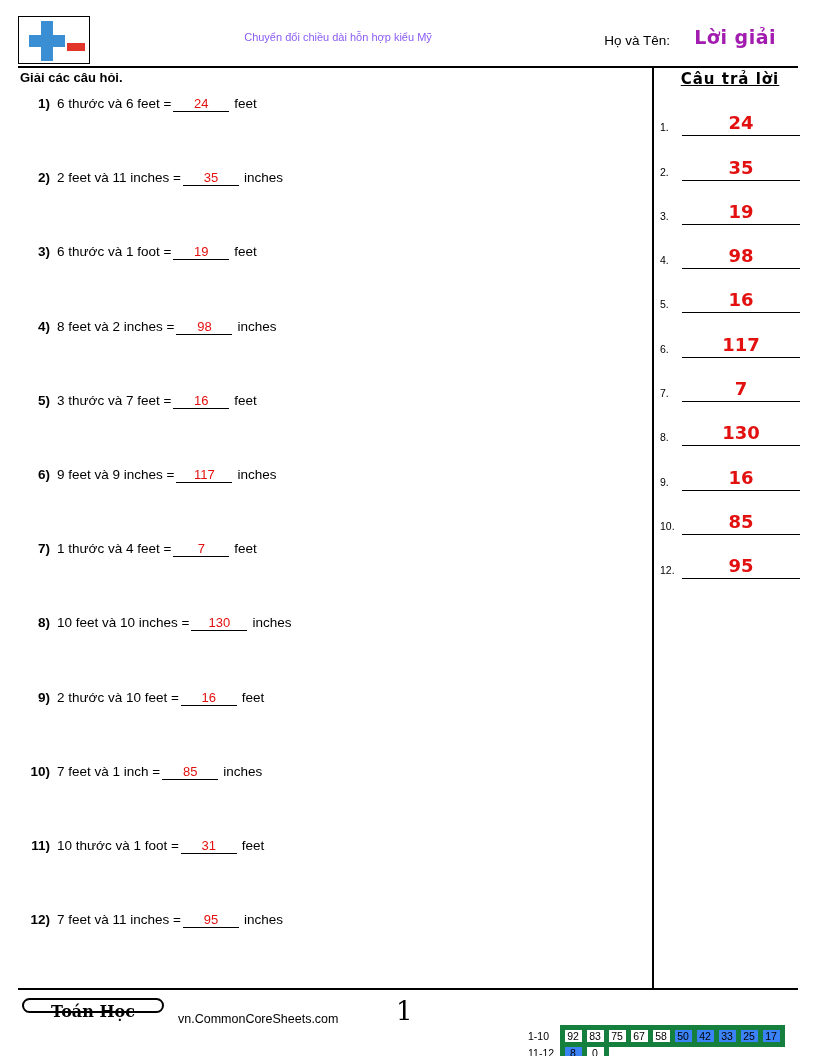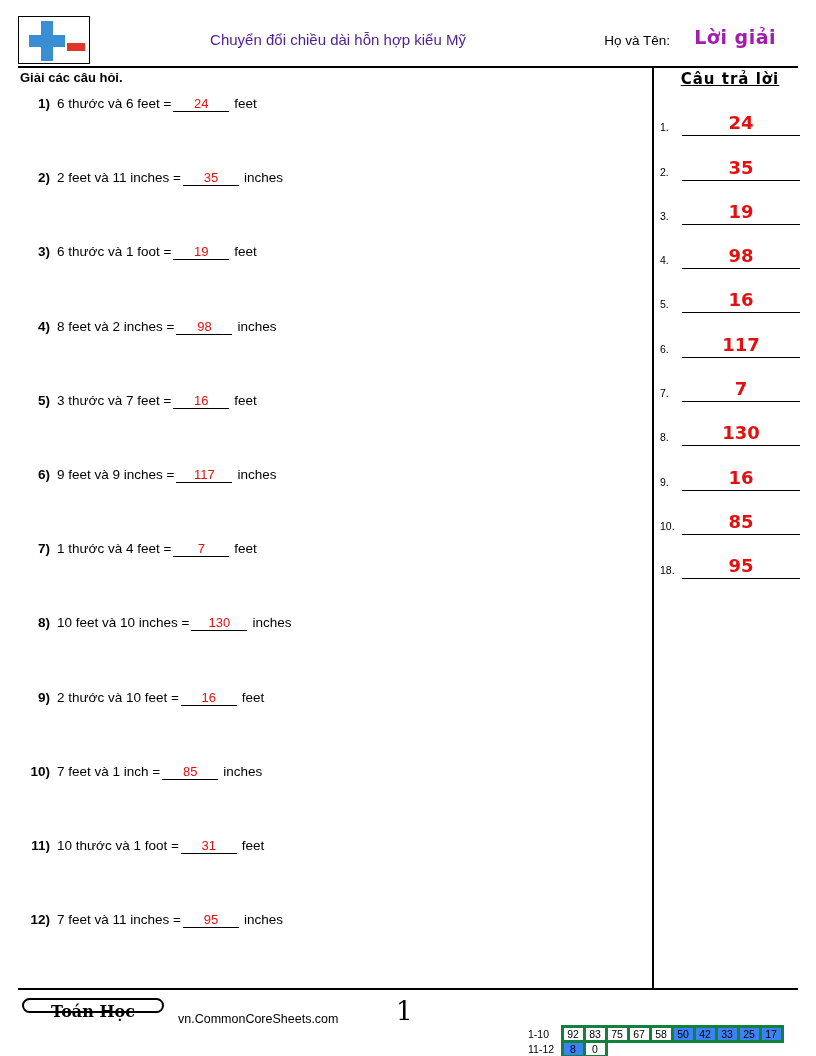--- a/index.html
+++ b/index.html
@@ -54,22 +54,22 @@
     position: absolute;
     left: 48px; top: 26px;
     width: 18px; height: 8px;
     background: #e2352a;
   }
   .header-title {
     position: absolute;
     left: 150px; top: 15px;
     width: 340px;
     text-align: center;
-    font-size: 15px;
-    color: #4c1d95;
+    font-size: 11px;
+    color: #8b5cf6;
   }
   .name-label {
     position: absolute;
     right: 128px; top: 17px;
     font-size: 13.5px;
   }
   .name-value {
     position: absolute;
     right: 22px; top: 10px;
     font-size: 19px;
@@ -205,21 +205,21 @@
   .score {
     position: absolute;
     left: 528px; top: 990px;
     font-size: 10.5px;
     margin-top: 35px;
   }
   .score table {
     border-collapse: collapse;
   }
   .score td {
-    border: 3px solid #15803d;
+    border: 5px solid #15803d;
     width: 22px;
     height: 15px;
     text-align: center;
     font-size: 10.5px;
     padding: 0;
   }
   .score td.lbl {
     border: none;
     width: 34px;
     text-align: left;
@@ -341,21 +341,21 @@
     </div>
     <div class="answer-row">
       <span class="a-num">9.</span>
       <span class="a-line">16</span>
     </div>
     <div class="answer-row">
       <span class="a-num">10.</span>
       <span class="a-line">85</span>
     </div>
     <div class="answer-row">
-      <span class="a-num">18.</span>
+      <span class="a-num">12.</span>
       <span class="a-line">95</span>
     </div>
   </div>
 
   <div class="footer-rule"></div>
   <div class="brand">Toán Học</div>
   <div class="site">vn.CommonCoreSheets.com</div>
   <div class="page-number">1</div>
 
   <div class="score">

